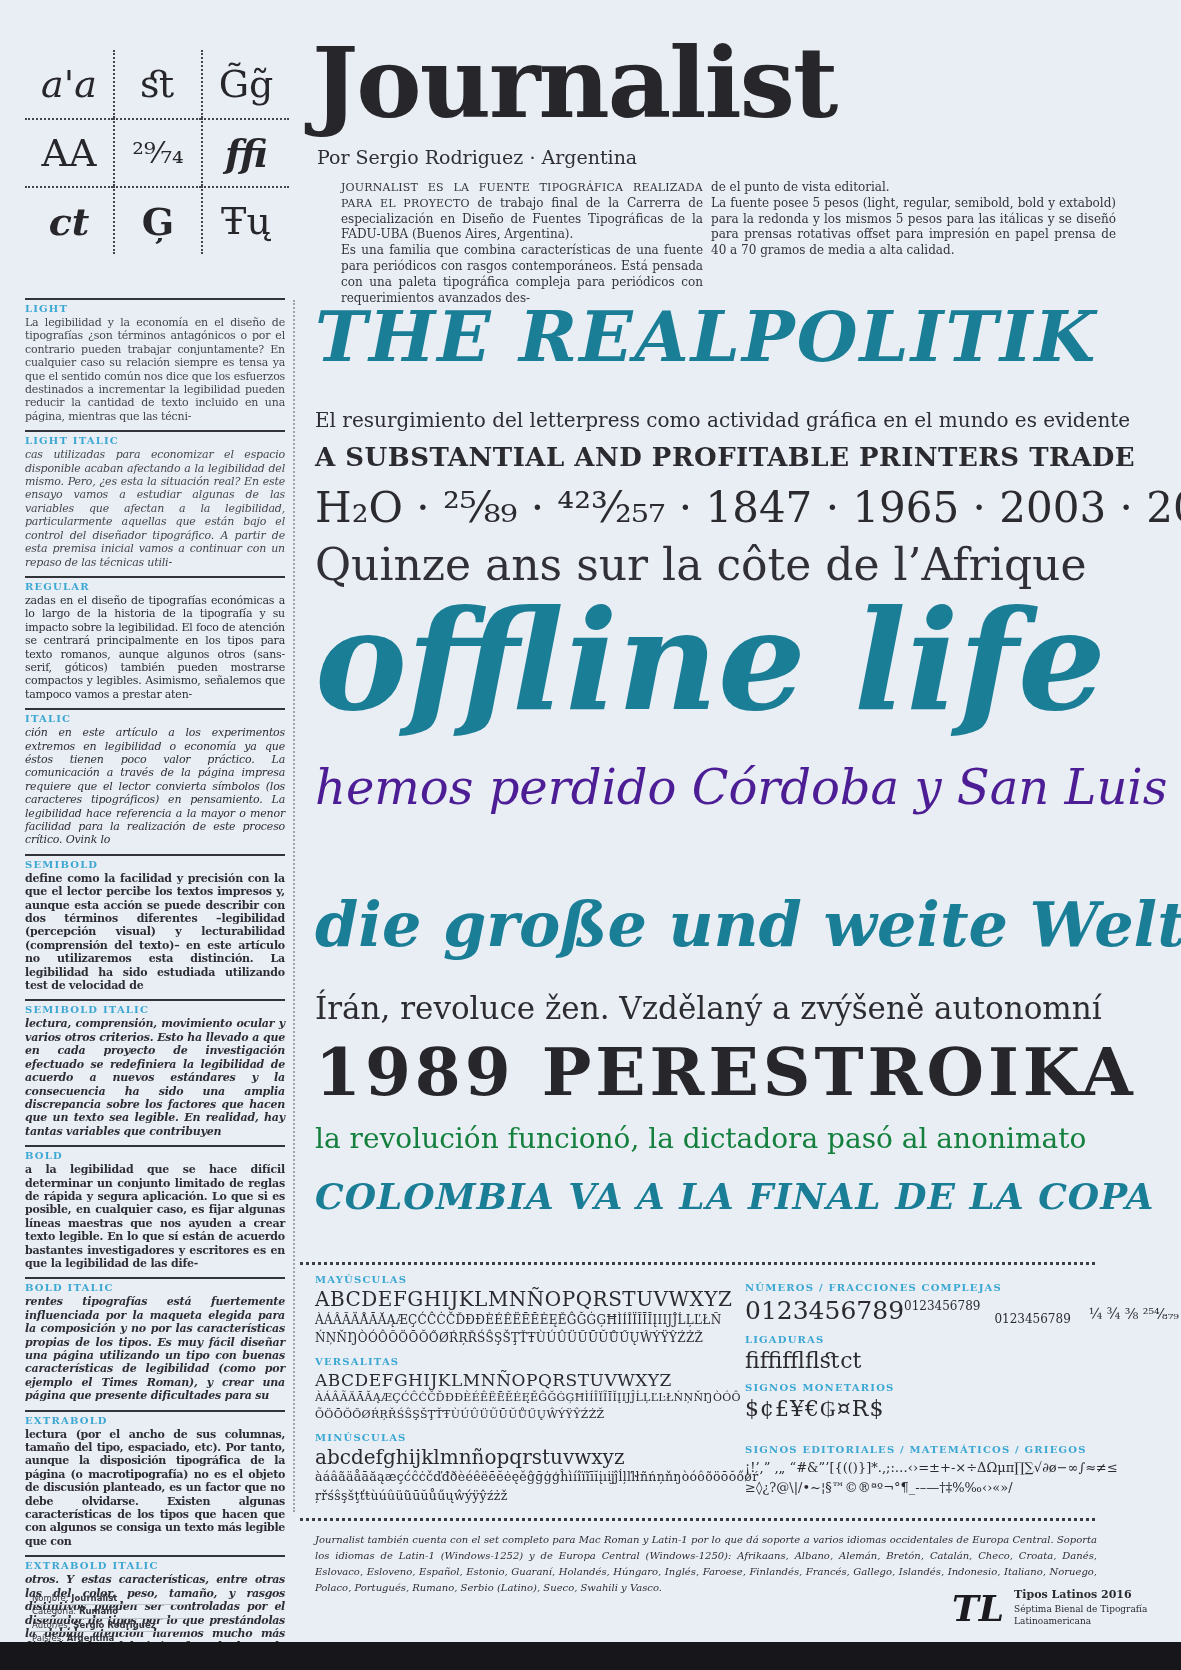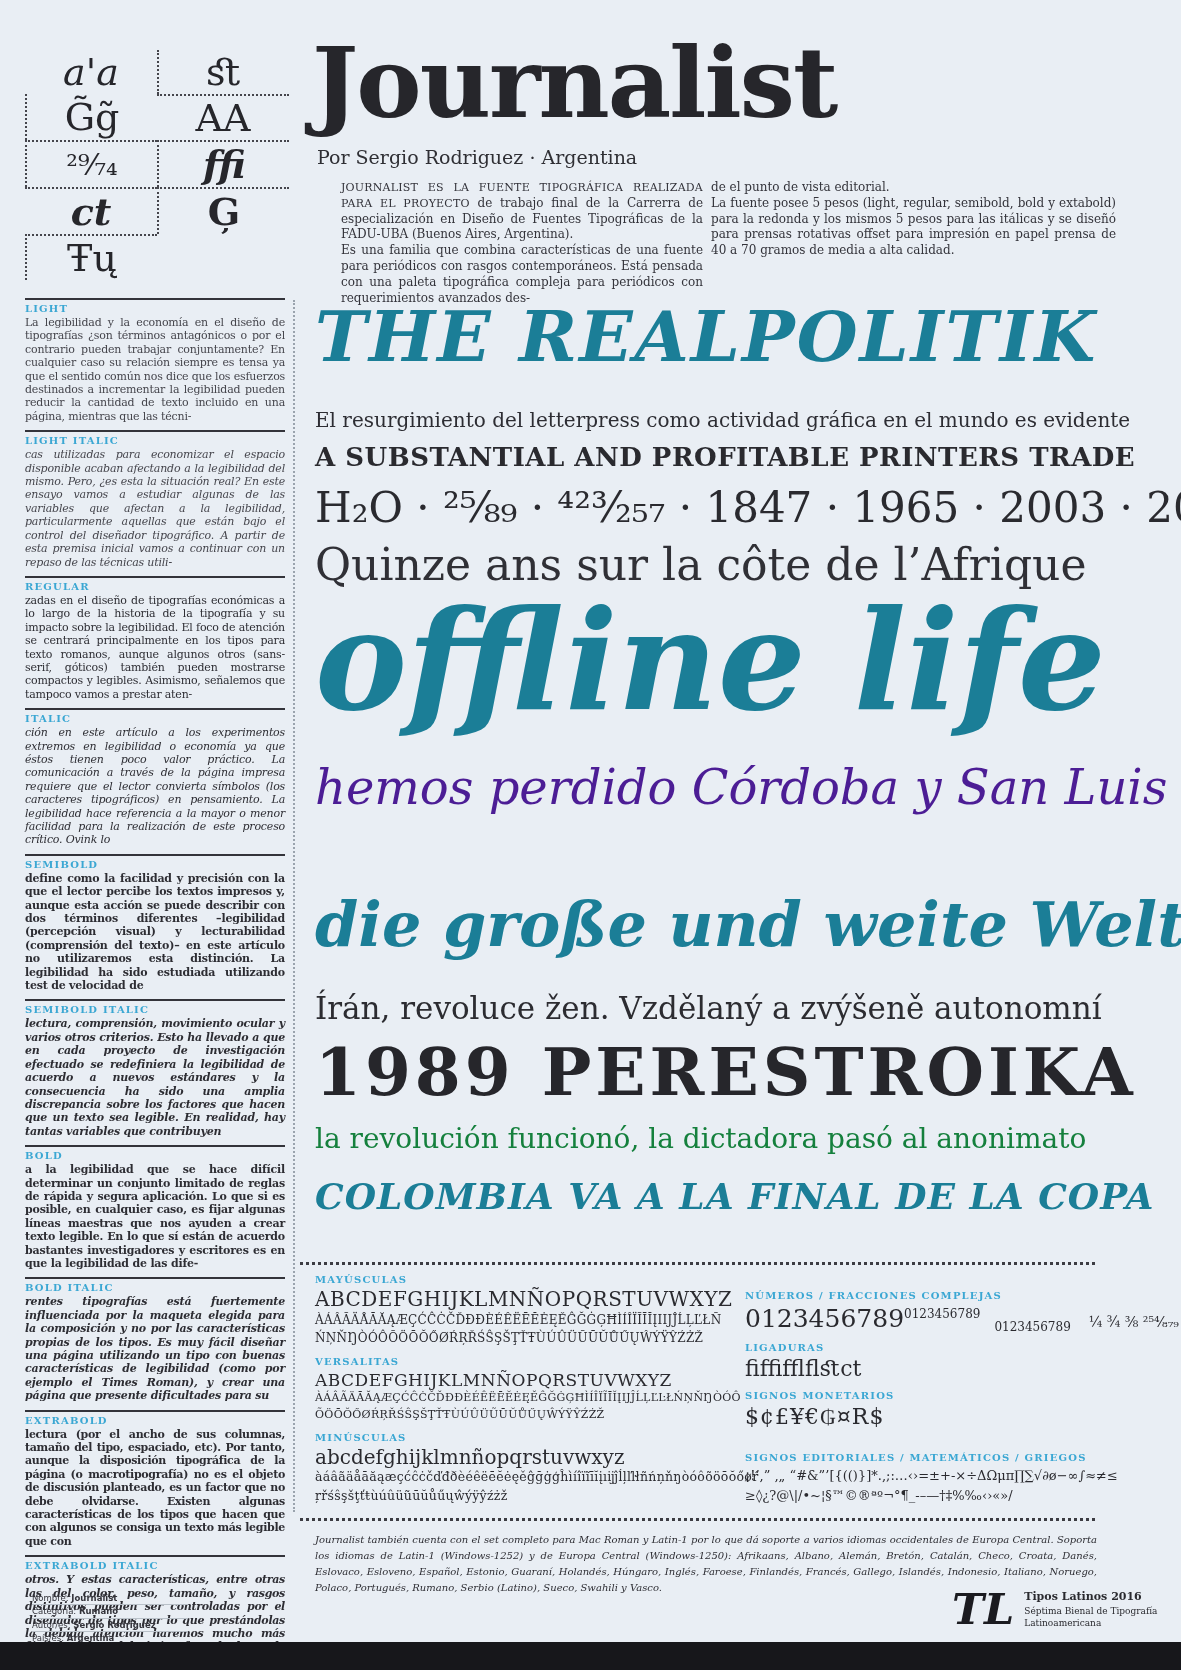--- a/index.html
+++ b/index.html
@@ -10,21 +10,21 @@
   }
   .abs{position:absolute;}
   .preline{white-space:pre-line;margin-left:24px;}
   .nowrap{white-space:nowrap;}
   .teal{color:#1b7e97;}
   .it{font-style:italic;}
   .b{font-weight:700;}
 
   
   .glyph-grid{left:25px;top:50px;width:264px;height:204px;display:grid;
-    grid-template-columns:1fr 1fr;grid-template-rows:1fr 1fr 1fr;}
+    grid-template-columns:1fr 1fr 1fr;grid-template-rows:1fr 1fr 1fr;}
   .gcell{display:flex;align-items:center;justify-content:center;
     font-size:38px;color:#26262b;}
   .gcell.vline{border-left:2px dotted #45454c;}
   .gcell.hline{border-top:2px dotted #45454c;}
   .gcell.small{font-size:29px;}
 
   
   .page-title{left:312px;top:34px;font-size:98px;font-weight:700;letter-spacing:-2px;color:#26262b;line-height:1;}
   .byline{left:317px;top:146px;font-size:19px;color:#2f2f34;}
   .intro{font-size:12px;line-height:1.32;text-align:justify;color:#33333a;}
@@ -83,21 +83,21 @@
   .mon-glyphs{font-size:22px;letter-spacing:1px;}
   .ed-line{font-size:13px;line-height:1.5;white-space:nowrap;}
 
   
   .footnote{left:315px;top:1532px;width:782px;font-size:10px;font-style:italic;line-height:1.6;text-align:justify;color:#2d2d33;}
   .meta{left:8px;top:1592px;width:180px;font-family:"DejaVu Sans",sans-serif;font-size:8.5px;line-height:1.45;color:#33333a;}
   .meta .row{border-top:1px solid #b9c1c9;margin-left:24px;}
   .meta .row:first-child{border-top:none;}
   .meta b{font-weight:700;}
   .brand{left:952px;top:1588px;display:flex;align-items:center;gap:10px;}
-  .brand-logo{font-size:43px;font-style:italic;font-weight:700;color:#1b1b20;line-height:1;}
+  .brand-logo{font-size:36px;font-style:italic;font-weight:700;color:#1b1b20;line-height:1;}
   .brand-text{font-size:9px;line-height:1.35;color:#2a2a2f;}
   .brand-text .t1{font-weight:700;font-size:11px;}
   .footer-bar{left:0;bottom:0;width:1181px;height:28px;background:#17171b;}
 </style>
 </head>
 <body>
 
 <div class="poster">
 
   <div class="abs glyph-grid">
@@ -187,21 +187,21 @@
     <div class="cs-sc nowrap">ABCDEFGHIJKLMNÑOPQRSTUVWXYZ</div>
     <div class="cs-accsc nowrap">ÀÁÂÃÄĀĂĄÆÇĆĈĊČĎĐÐÈÉÊËĒĔĖĘĚĜĞĠĢĦÌÍÎÏĨĪĬĮĲĴĹĻĽĿŁŃŅŇŊÒÓÔ</div>
     <div class="cs-accsc nowrap">ÕÖŌŎŐØŔŖŘŚŜŞŠŢŤŦÙÚÛÜŨŪŬŮŰŲŴÝŸŶŹŻŽ</div>
     <div class="cs-label">MINÚSCULAS</div>
     <div class="cs-low nowrap">abcdefghijklmnñopqrstuvwxyz</div>
     <div class="cs-acclow nowrap">àáâãäåāăąæçćĉċčďđðèéêëēĕėęěĝğġģĥìíîïĩīĭįıĳĵĺļľŀłñńņňŋòóôõöōŏőøŕ</div>
     <div class="cs-acclow nowrap">ŗřśŝşšţťŧùúûüũūŭůűųŵýÿŷźżž</div>
   </div>
 
   <div class="abs cs-right">
-    <div class="cs-label" style="margin-top:16px">NÚMEROS / FRACCIONES COMPLEJAS</div>
+    <div class="cs-label" style="margin-top:8px">NÚMEROS / FRACCIONES COMPLEJAS</div>
     <div class="num-row">
       <span class="num-big">0123456789</span>
       <span class="num-sup">0123456789</span>
       <span class="num-sub">0123456789</span>
       <span class="num-frac nowrap">¼ ¾ ⅜ ²⁵⁴⁄₈₇₉ ¹²⁄₁₄₅</span>
     </div>
     <div class="cs-label">LIGADURAS</div>
     <div class="lig-glyphs">ﬁﬃﬄﬂﬆct</div>
     <div class="cs-label">SIGNOS MONETARIOS</div>
     <div class="mon-glyphs">$¢£¥€₲¤R$</div>

